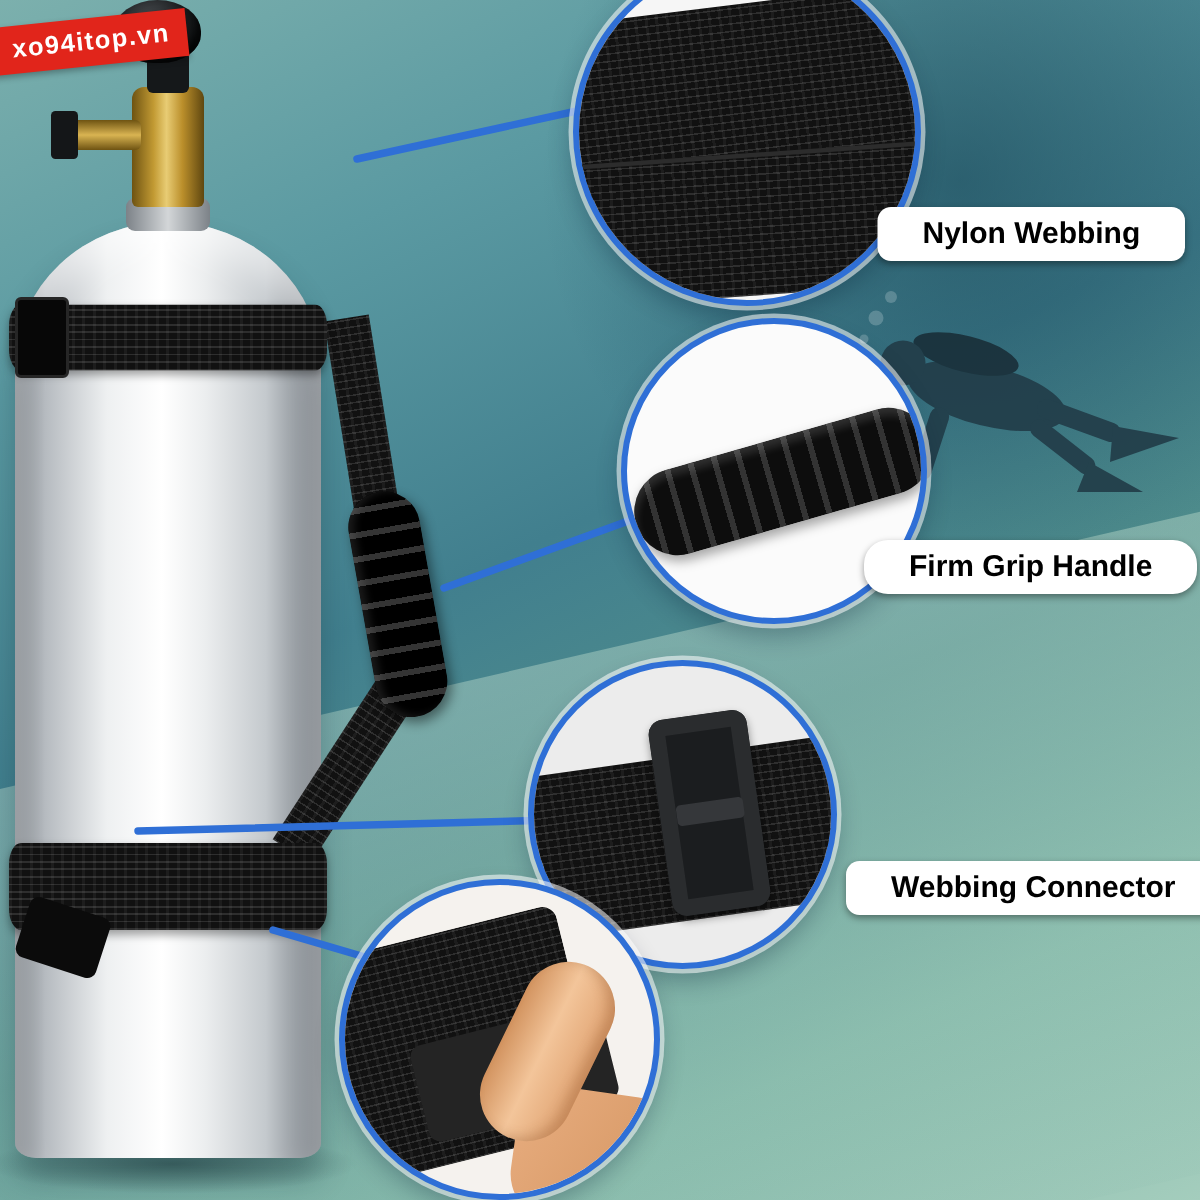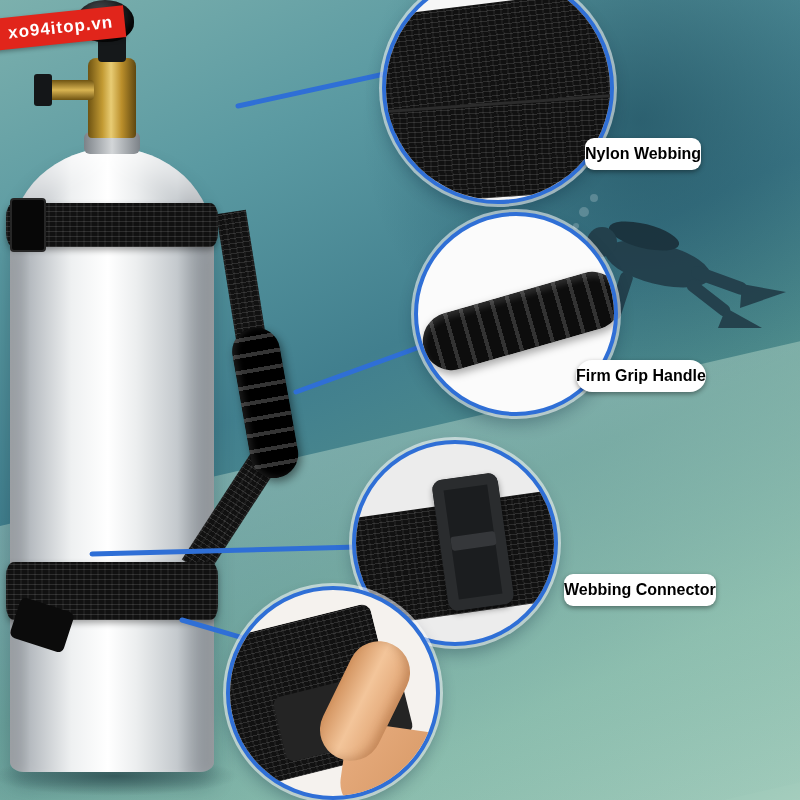--- a/index.html
+++ b/index.html
@@ -71,22 +71,22 @@
   .conn-buckle{position:absolute;left:84px;top:32px;width:66px;height:132px;transform:rotate(-8deg);border-radius:10px;
     background:#1b1d1f;box-shadow:inset 0 0 0 11px #2a2c2e, 0 3px 6px rgba(0,0,0,0.4);}
   .conn-bar{position:absolute;left:95px;top:90px;width:45px;height:14px;transform:rotate(-8deg);background:#35373a;border-radius:3px;}
   .hl-strap{position:absolute;left:-36px;top:34px;width:196px;height:152px;transform:rotate(-14deg);border-radius:10px;}
   .hl-fuzz{position:absolute;left:48px;top:92px;width:130px;height:66px;transform:rotate(-14deg);background:#242424;border-radius:8px;}
   .hand{position:absolute;left:112px;top:138px;width:110px;height:90px;transform:rotate(8deg);border-radius:32px;
     background:linear-gradient(120deg,#e8ad7f,#d2935f);}
   .finger{position:absolute;left:104px;top:48px;width:62px;height:126px;transform:rotate(26deg);border-radius:31px;
     background:linear-gradient(90deg,#d2935f,#f3c59a 45%,#e0a372);box-shadow:inset -6px 0 8px rgba(120,60,20,0.25);}
   
-  .label-pill{position:absolute;z-index:7;background:#ffffff;color:#000;font-weight:bold;font-size:16px;
-    line-height:1;padding:8px 0;border-radius:9px;box-shadow:0 2px 5px rgba(0,0,0,0.40);white-space:nowrap;text-align:center;}
+  .label-pill{position:absolute;z-index:7;background:#ffffff;color:#000;font-weight:bold;font-size:20px;
+    line-height:1;padding:8px 30px;border-radius:9px;box-shadow:0 2px 5px rgba(0,0,0,0.40);white-space:nowrap;text-align:center;}
   .l1{left:585px;top:138px;}
   .l2{left:576px;top:360px;border-radius:16px;}
   .l3{left:564px;top:574px;}
   .l4{left:428px;top:734px;}
   .watermark{position:absolute;left:-6px;top:12px;z-index:9;transform:rotate(-6deg);
     background:#e1251b;color:#fff;font-weight:bold;font-size:17px;padding:6px 12px 6px 14px;letter-spacing:1px;
     box-shadow:0 2px 4px rgba(0,0,0,0.3);}
 </style>
 </head>
 <body>

